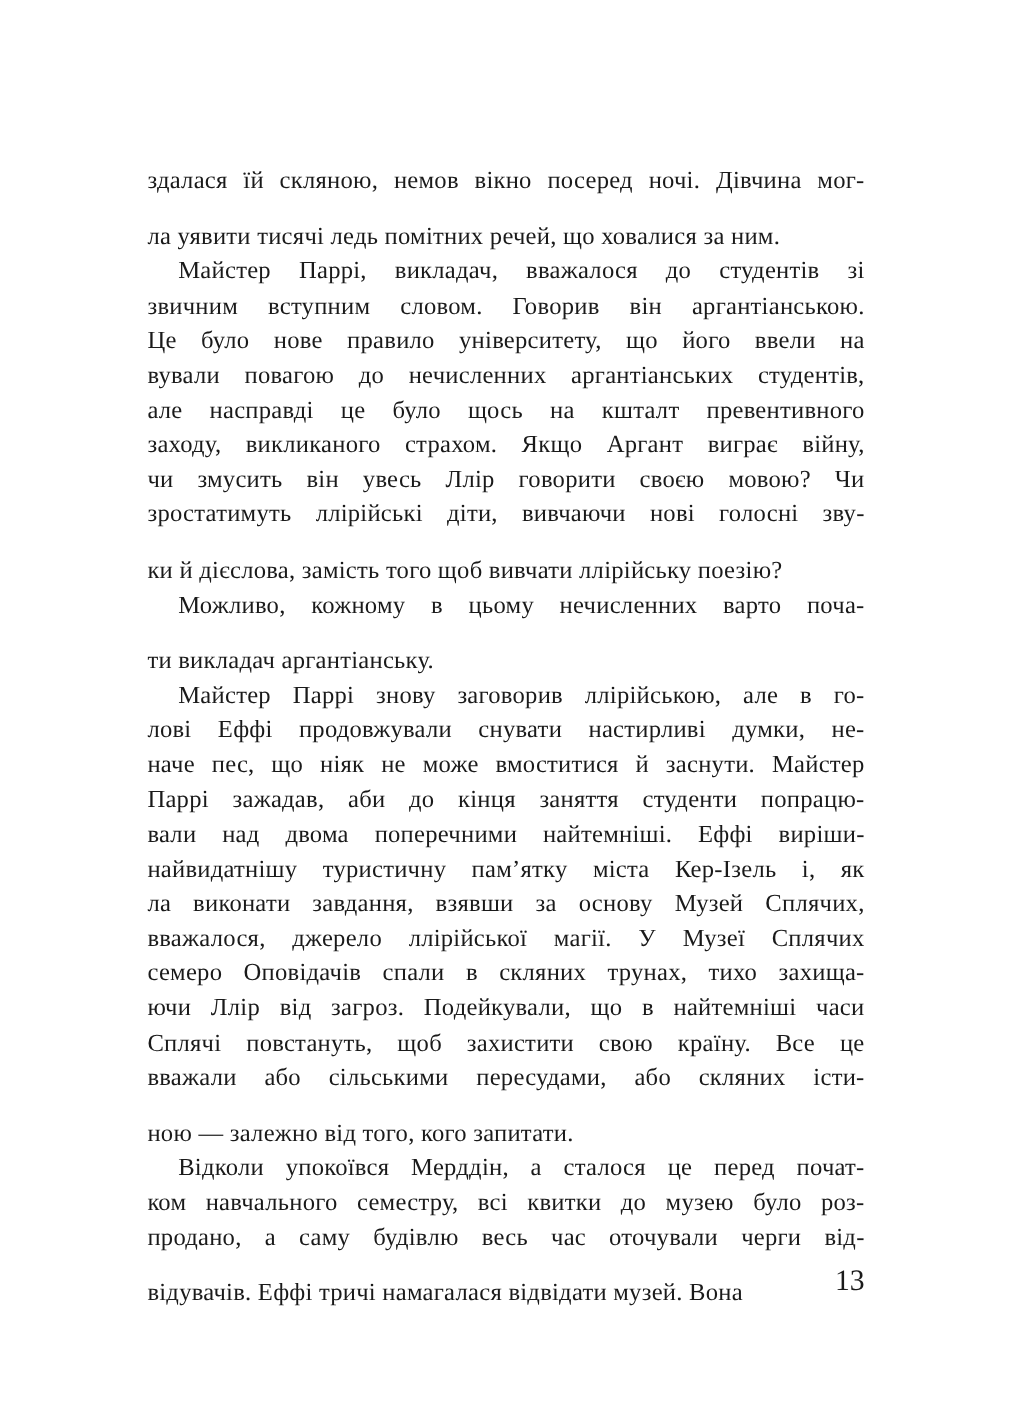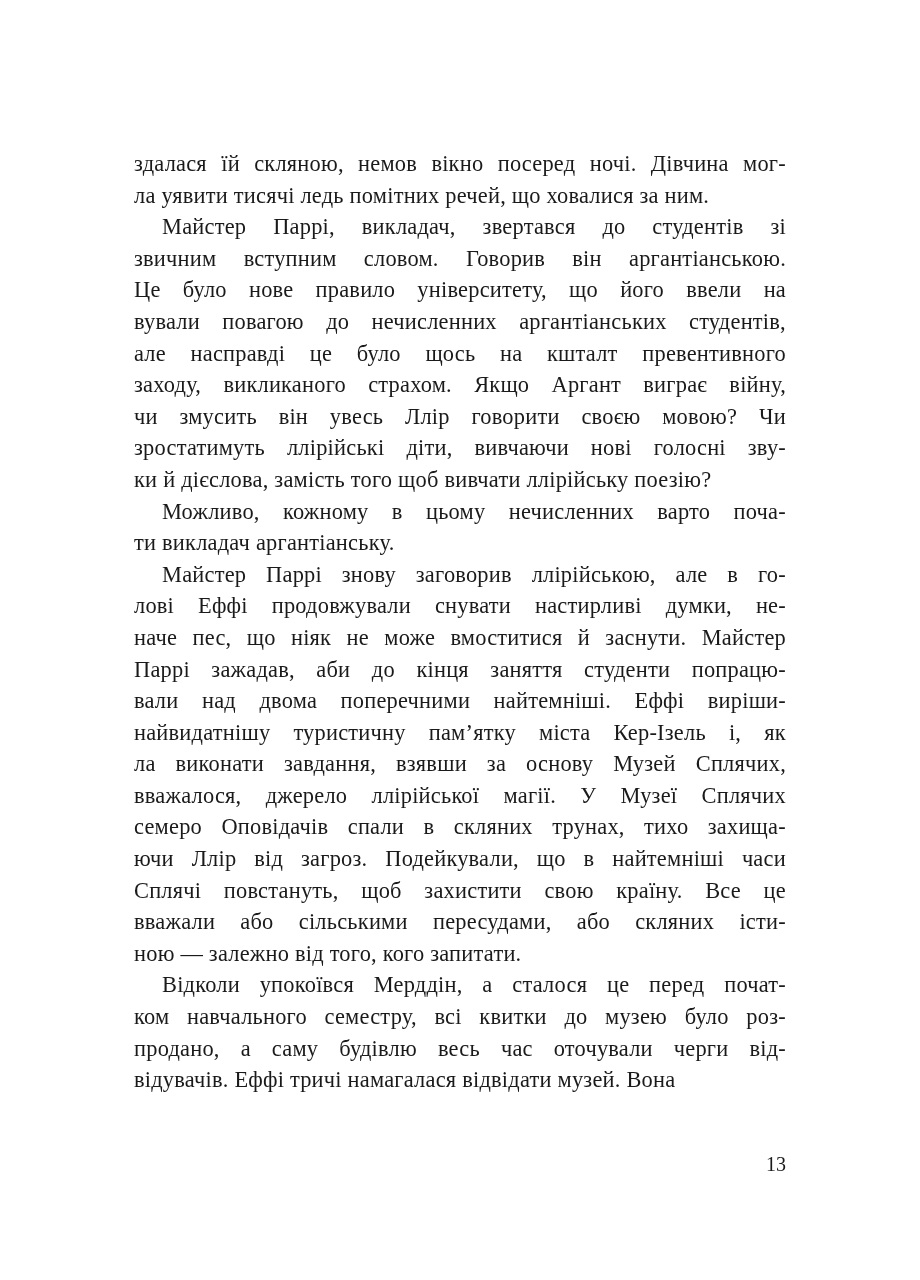--- a/index.html
+++ b/index.html
@@ -60,51 +60,52 @@
   }
   .line.justified > .w {
     white-space: pre;
   }
   
   .line.last {
     display: block;
     width: auto;
     text-align: right;
     text-align-last: left;
+    margin-top: 19px;
   }
   .line.indent {
     padding-left: 0;
   }
   .line.indent > .w:first-child {
     margin-left: 28px;
   }
 
   .page-number {
     position: absolute;
     left: 0;
     top: 1152px;
     width: 786px;
     text-align: right;
-    font-size: 20px;
+    font-size: 27px;
     line-height: 24px;
     color: #1a1a1a;
   }
 </style>
 </head>
 <body>
 
 <div class="page">
 
   <div class="text-block">
       <p class="para">
         <span class="line justified"><span class="w">здалася</span><span class="w">їй</span><span class="w">скляною,</span><span class="w">немов</span><span class="w">вікно</span><span class="w">посеред</span><span class="w">ночі.</span><span class="w">Дівчина</span><span class="w">мог-</span></span>
         <span class="line last">ла уявити тисячі ледь помітних речей, що ховалися за ним.</span>
       </p>
       <p class="para">
-        <span class="line justified indent"><span class="w">Майстер</span><span class="w">Паррі,</span><span class="w">викладач,</span><span class="w">звертався</span><span class="w">до</span><span class="w">студентів</span><span class="w">зі</span></span>
+        <span class="line justified indent"><span class="w">Майстер</span><span class="w">Паррі,</span><span class="w">викладач,</span><span class="w">вважалося</span><span class="w">до</span><span class="w">студентів</span><span class="w">зі</span></span>
         <span class="line justified"><span class="w">звичним</span><span class="w">вступним</span><span class="w">словом.</span><span class="w">Говорив</span><span class="w">він</span><span class="w">аргантіанською.</span></span>
         <span class="line justified"><span class="w">Це</span><span class="w">було</span><span class="w">нове</span><span class="w">правило</span><span class="w">університету,</span><span class="w">що</span><span class="w">його</span><span class="w">ввели</span><span class="w">на</span></span>
         <span class="line justified"><span class="w">вували</span><span class="w">повагою</span><span class="w">до</span><span class="w">нечисленних</span><span class="w">аргантіанських</span><span class="w">студентів,</span></span>
         <span class="line justified"><span class="w">але</span><span class="w">насправді</span><span class="w">це</span><span class="w">було</span><span class="w">щось</span><span class="w">на</span><span class="w">кшталт</span><span class="w">превентивного</span></span>
         <span class="line justified"><span class="w">заходу,</span><span class="w">викликаного</span><span class="w">страхом.</span><span class="w">Якщо</span><span class="w">Аргант</span><span class="w">виграє</span><span class="w">війну,</span></span>
         <span class="line justified"><span class="w">чи</span><span class="w">змусить</span><span class="w">він</span><span class="w">увесь</span><span class="w">Ллір</span><span class="w">говорити</span><span class="w">своєю</span><span class="w">мовою?</span><span class="w">Чи</span></span>
         <span class="line justified"><span class="w">зростатимуть</span><span class="w">ллірійські</span><span class="w">діти,</span><span class="w">вивчаючи</span><span class="w">нові</span><span class="w">голосні</span><span class="w">зву-</span></span>
         <span class="line last">ки й дієслова, замість того щоб вивчати ллірійську поезію?</span>
       </p>
       <p class="para">

